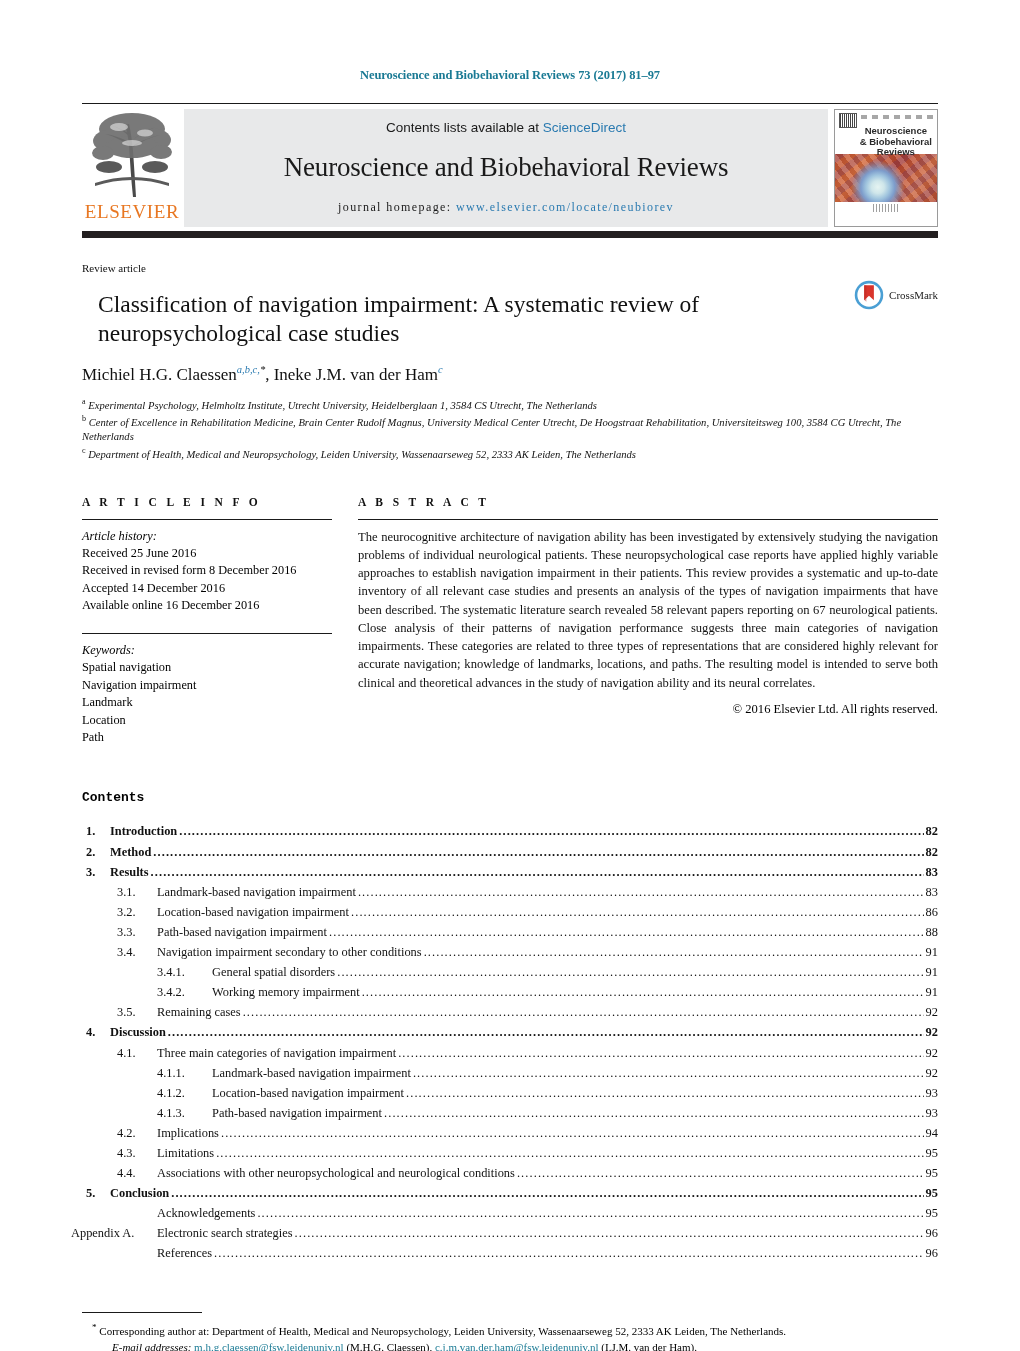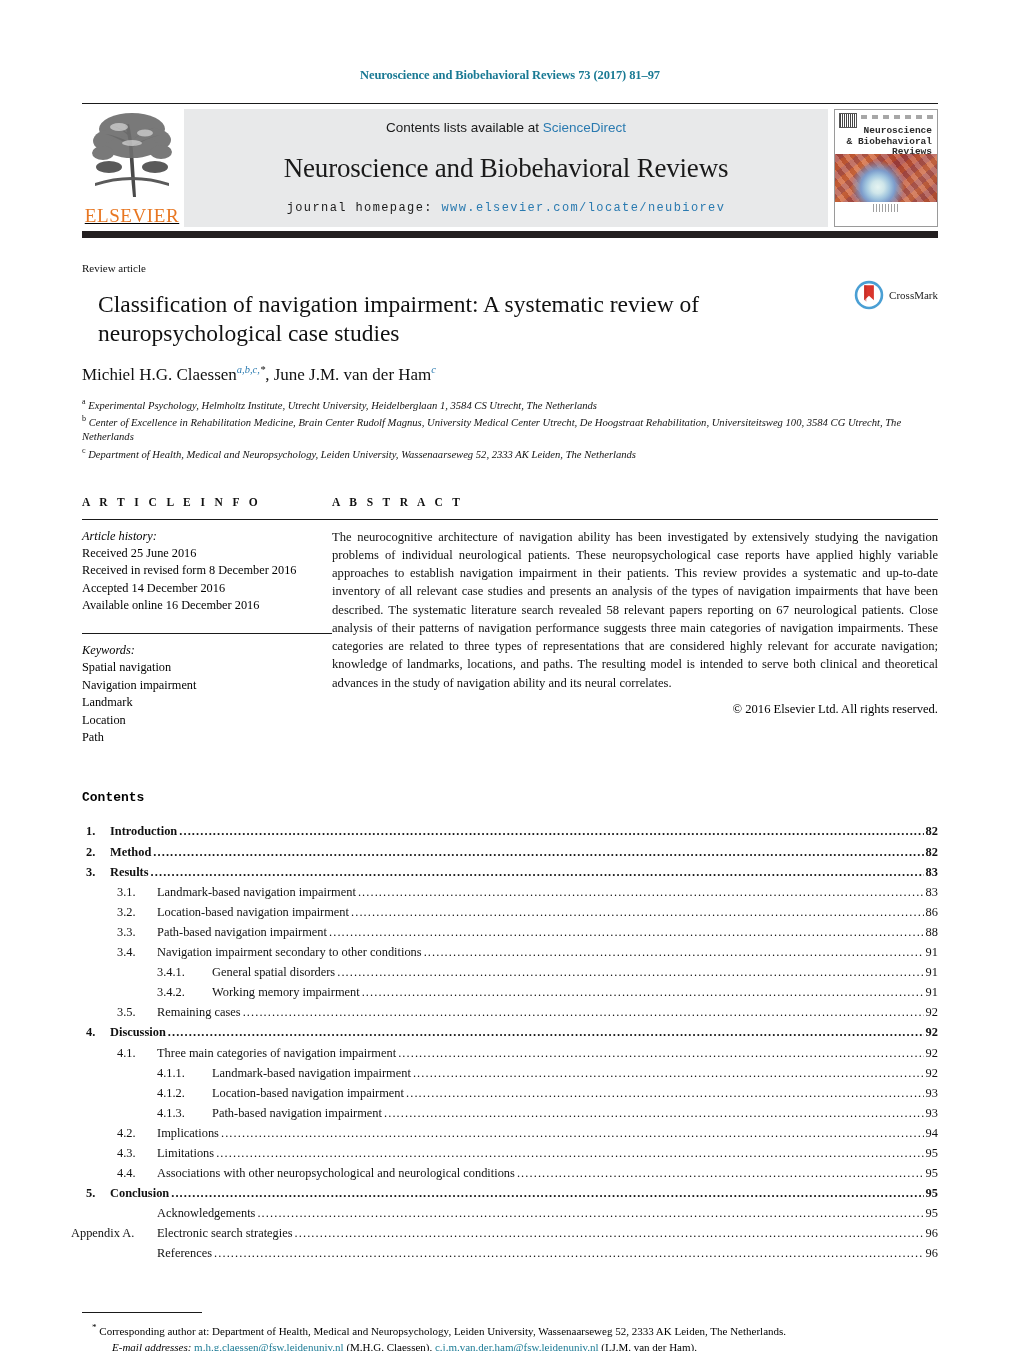--- a/index.html
+++ b/index.html
@@ -49,23 +49,22 @@
     align-items: stretch;
     height: 118px;
     margin-top: 5px;
   }
   .elsevier-logo {
     width: 100px;
     flex: 0 0 100px;
     display: flex;
     flex-direction: column;
     align-items: center;
-    justify-content: space-between;
+    justify-content: flex-start;
     padding-bottom: 2px;
-    text-decoration: underline;
   }
   .tree-svg { display:block; }
   .elsevier-word {
     font-family: "Liberation Serif", serif;
     font-size: 19px;
     letter-spacing: 0.6px;
     color: #e87722;
     line-height: 1;
     margin-top: 1px;
   }
@@ -86,21 +85,21 @@
     color: #1a1a1a;
   }
   .contents-line a { color: #2a7ab0; text-decoration: none; }
   .journal-name {
     font-family: "Liberation Serif", serif;
     font-size: 27px;
     color: #1a1a1a;
     letter-spacing: -0.2px;
   }
   .homepage-line {
-    font-family: Liberation Mono, monospace;
+    font-family: Liberation Serif, serif;
     font-size: 12px;
     color: #1a1a1a;
     letter-spacing: 1.4px;
   }
   .homepage-line .url { color: #2a7ab0; }
   .cover-thumb {
     flex: 0 0 104px;
     width: 104px;
     border: 1px solid #9a9a9a;
     box-sizing: border-box;
@@ -125,22 +124,22 @@
   .cover-tinytext {
     position: absolute;
     top: 5px; left: 26px; right: 4px;
     height: 4px;
     background: repeating-linear-gradient(90deg,#8a8a8a 0 6px,#fff 6px 11px);
     opacity: .75;
   }
   .cover-title {
     position: absolute;
     top: 16px; right: 5px;
-    text-align: right;
-    font-family: Liberation Mono, monospace;
+    text-align: center;
+    font-family: Liberation Sans, sans-serif;
     font-size: 9.5px;
     line-height: 1.12;
     color: #2b2b2b;
     font-weight: bold;
   }
   .cover-art {
     height: 72px;
     background:
       radial-gradient(circle at 42% 46%, #e6f4f2 0%, #cfe6ea 9%, #9fc4de 17%, #7d9ccb 24%, transparent 38%),
       repeating-linear-gradient(52deg, rgba(255,255,255,.18) 0 5px, rgba(0,0,0,.08) 5px 10px),
@@ -213,20 +212,21 @@
     font-size: 10.6px;
     line-height: 1.44;
     color: #111;
   }
   .affils sup { font-style: normal; font-size: 8px; vertical-align: super; }
 
   
   .infoabs {
     display: flex;
     margin-top: 34px;
+    gap: 26px;
   }
   .col-info { flex: 0 0 250px; width: 250px; }
   .col-abs  { flex: 1 1 auto; }
   .sec-head {
     font-family: "Liberation Serif", serif;
     font-weight: bold;
     font-size: 11.5px;
     letter-spacing: 3.4px;
     color: #111;
   }
@@ -392,21 +392,21 @@
           <circle cx="20" cy="20" r="19" fill="#4a9fd4"></circle>
           <circle cx="20" cy="20" r="15.5" fill="#ffffff"></circle>
           <path d="M13.5 7 h13 v20 l-6.5 -6 l-6.5 6 Z" fill="#d9352c"></path>
           <path d="M20 28.5 l5 5 h-10 Z" fill="#ffffff"></path>
           <path d="M13.5 7 h3 v22 l-3 -2.6 Z" fill="#b92a23" opacity="0.5"></path>
         </svg>
         <span class="crossmark-label">CrossMark</span>
       </div>
 
       <div class="authors">
-        <span>Michiel H.G. Claessen</span><sup>a,b,c,</sup><sup class="star">*</sup><span>, </span><span>June J.M. van der Ham</span><sup>c</sup>
+        <span>Michiel H.G. Claessen</span><sup>a,b,c,</sup><sup class="star">*</sup><span>, </span><span>Ineke J.M. van der Ham</span><sup>c</sup>
       </div>
 
       <div class="affils">
         <div><sup>a</sup> <span>Experimental Psychology, Helmholtz Institute, Utrecht University, Heidelberglaan 1, 3584 CS Utrecht, The Netherlands</span></div>
         <div><sup>b</sup> <span>Center of Excellence in Rehabilitation Medicine, Brain Center Rudolf Magnus, University Medical Center Utrecht, De Hoogstraat Rehabilitation, Universiteitsweg 100, 3584 CG Utrecht, The Netherlands</span></div>
         <div><sup>c</sup> <span>Department of Health, Medical and Neuropsychology, Leiden University, Wassenaarseweg 52, 2333 AK Leiden, The Netherlands</span></div>
       </div>
     </div>
 
     <div class="infoabs">

